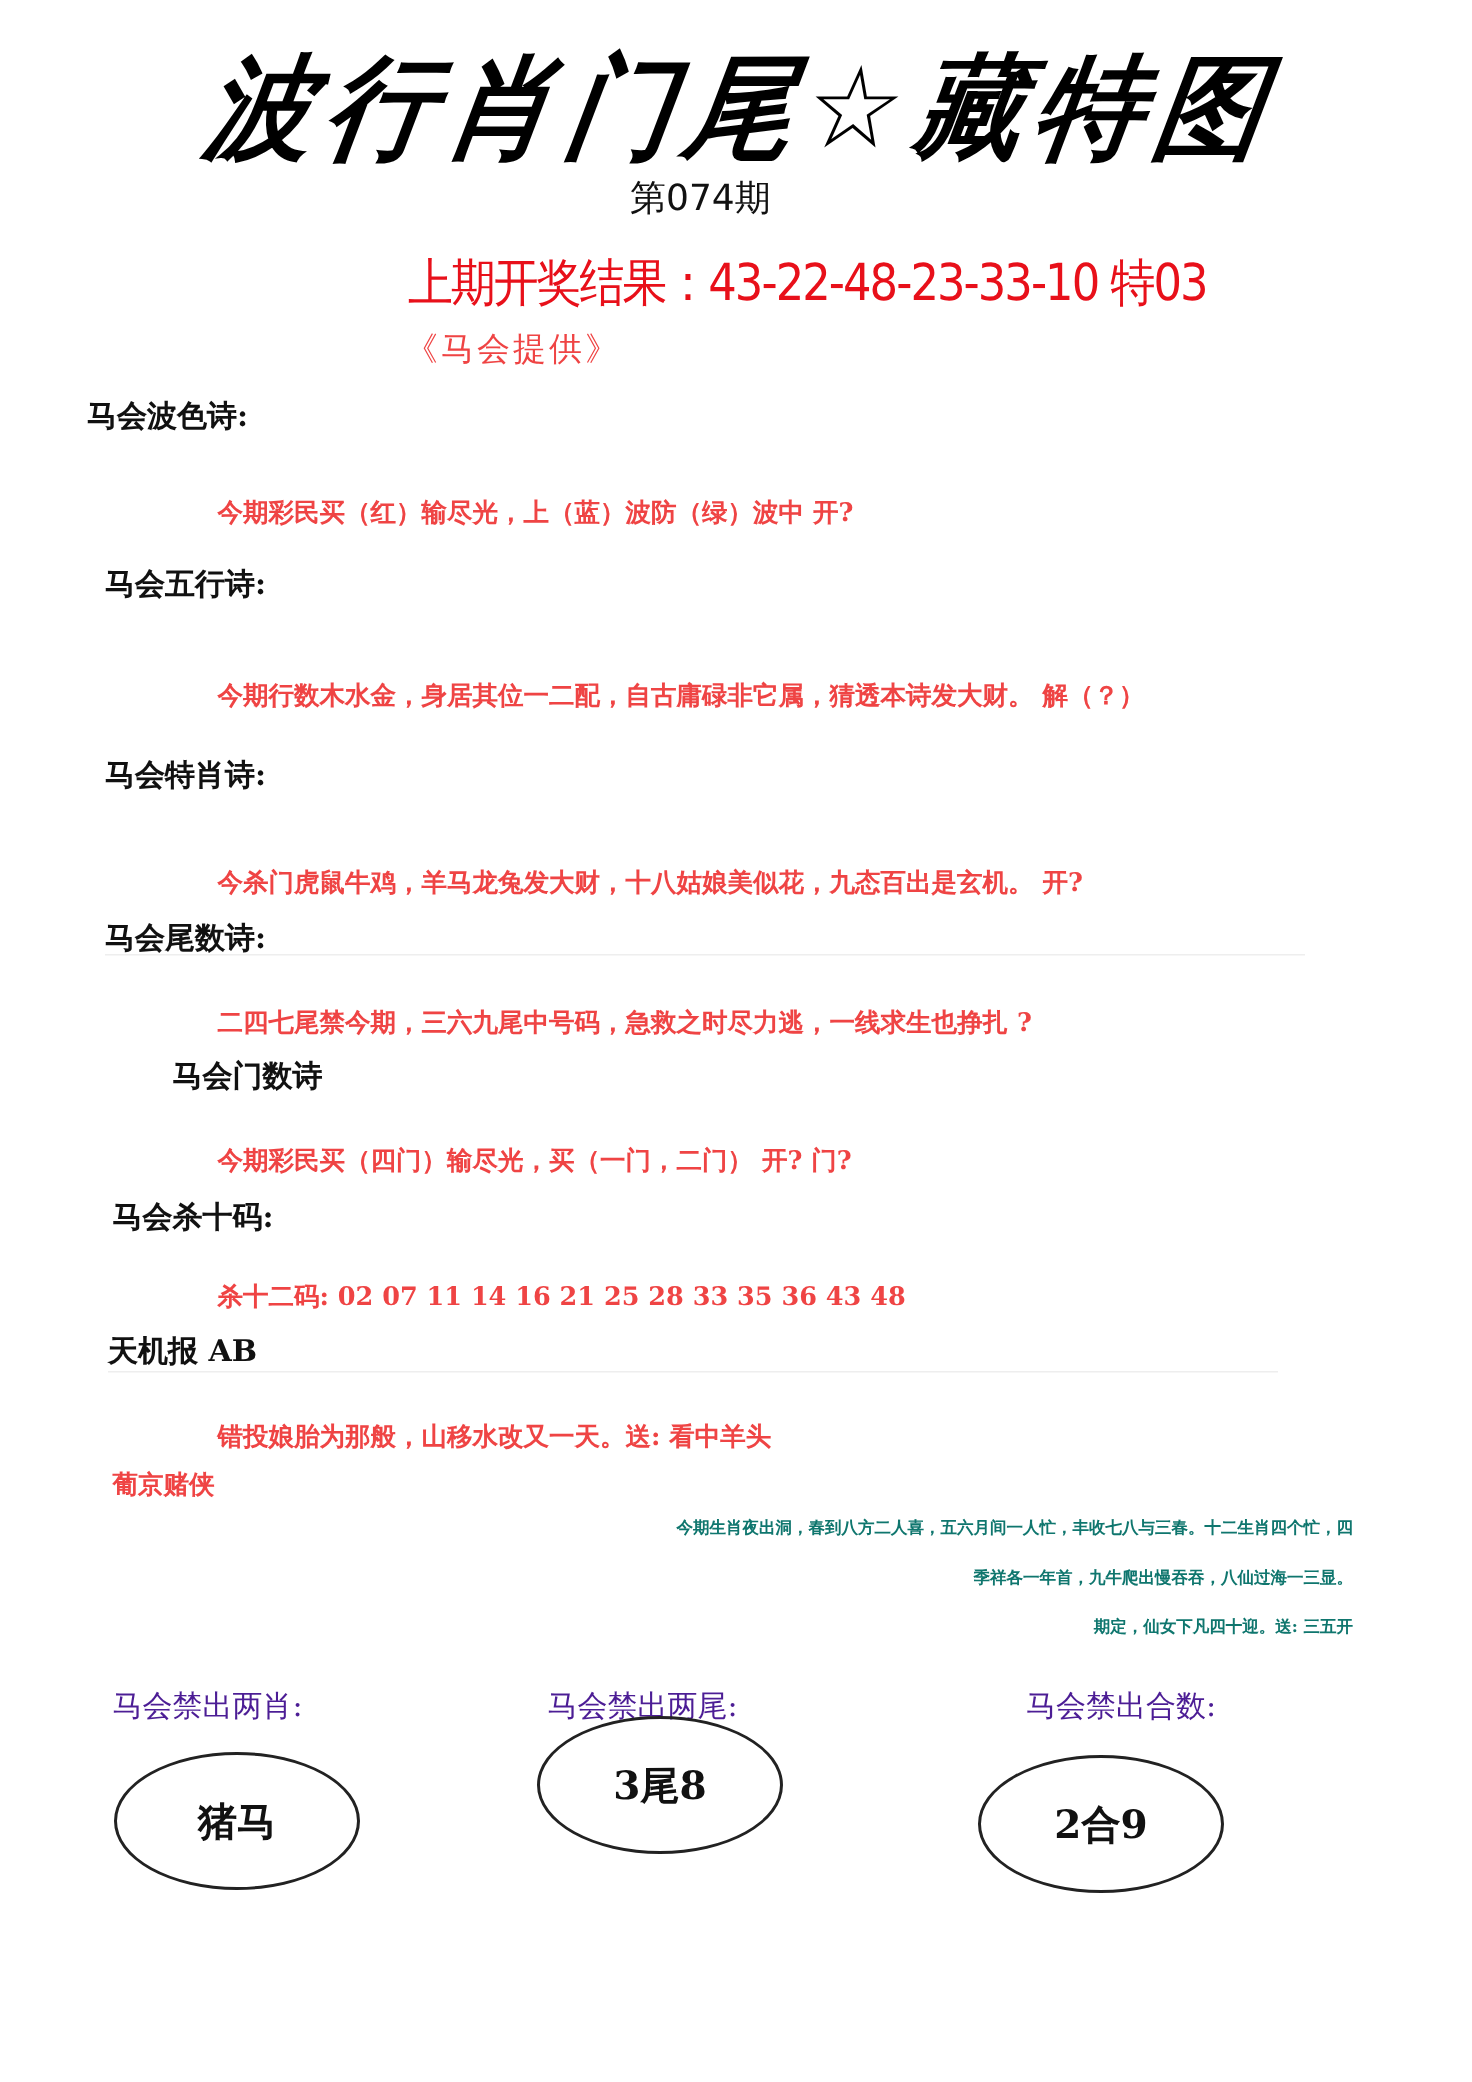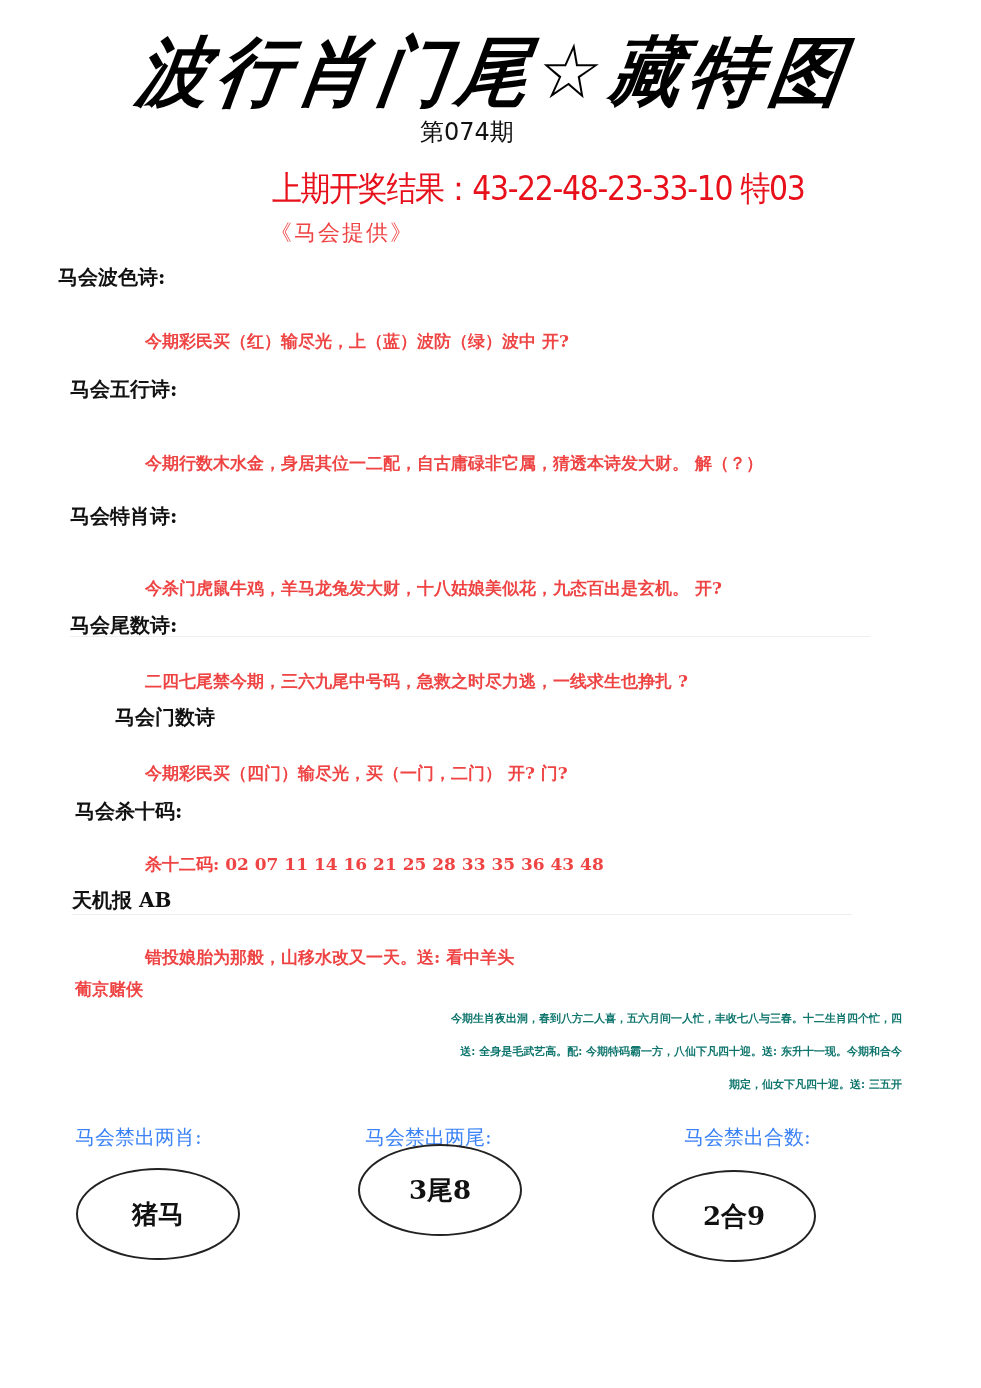--- a/index.html
+++ b/index.html
@@ -10,21 +10,21 @@
     font-family: "DejaVu Sans", sans-serif; font-weight: bold; font-style: italic;
     font-size: 72px; letter-spacing: 8px; line-height: 100px; color: #000;
     transform: skewX(-8deg) scaleY(1.05);
   }
   .issue { left: 420px; top: 116px; font-family: "DejaVu Sans", sans-serif; font-size: 24px; color: #111; }
   .result { left: 272px; top: 166px; font-family: "DejaVu Sans", sans-serif; font-size: 34px; color: #e8101a; letter-spacing: -1.5px; transform: scaleX(0.88); transform-origin: left center; }
   .provider { left: 270px; top: 218px; font-size: 22px; color: #ef4444; letter-spacing: 2px; }
   .heading { font-size: 20px; font-weight: bold; color: #111; }
   .body { font-size: 17px; font-weight: bold; color: #ef4444; }
   .para { left: 72px; width: 830px; font-size: 11px; font-weight: bold; color: #0f766e; line-height: 33px; white-space: normal; text-align: right; }
-  .label-col { font-size: 20px; color: #3b82f6; }
+  .label-col { font-size: 20px; color: #4c1d95; }
   .oval {
     width: 160px; height: 88px; border: 2px solid #222; border-radius: 50%;
     display: flex; align-items: center; justify-content: center;
     font-size: 26px; font-weight: bold; color: #111;
   }
   .oval span { display: inline-block; }
   .faint-line { height: 1px; background: #eee; }
 </style>
 </head>
 <body>
@@ -55,21 +55,21 @@
 <div class="abs heading" style="left:75px; top:798px;">马会杀十码:</div>
 <div class="abs body" style="left:145px; top:853px;">杀十二码: 02  07  11  14  16  21  25  28  33  35  36  43  48</div>
 
 <div class="abs heading" style="left:72px; top:887px; font-weight:bold;">天机报 AB</div>
 <div class="abs faint-line" style="left:72px; top:914px; width:780px;"></div>
 <div class="abs body" style="left:145px; top:946px;">错投娘胎为那般，山移水改又一天。送: 看中羊头</div>
 
 <div class="abs body" style="left:75px; top:978px;">葡京赌侠</div>
 <div class="abs para" style="top:1002px;">
   <div>今期生肖夜出洞，春到八方二人喜，五六月间一人忙，丰收七八与三春。十二生肖四个忙，四</div>
-  <div>送: 全身是毛武艺高。配: 今期特码霸一方，八仙下凡四十迎。送: 东升十一现。今期和合今</div>
+  <div>季祥各一年首，九牛爬出慢吞吞，八仙过海一三显。</div>
   <div>期定，仙女下凡四十迎。送: 三五开</div>
 </div>
 
 <div class="abs label-col" style="left:75px; top:1124px;">马会禁出两肖:</div>
 <div class="abs label-col" style="left:365px; top:1124px;">马会禁出两尾:</div>
 <div class="abs label-col" style="left:684px; top:1124px;">马会禁出合数:</div>
 
 <div class="abs oval" style="left:76px; top:1168px;">
   <span>猪马</span>
 </div>

